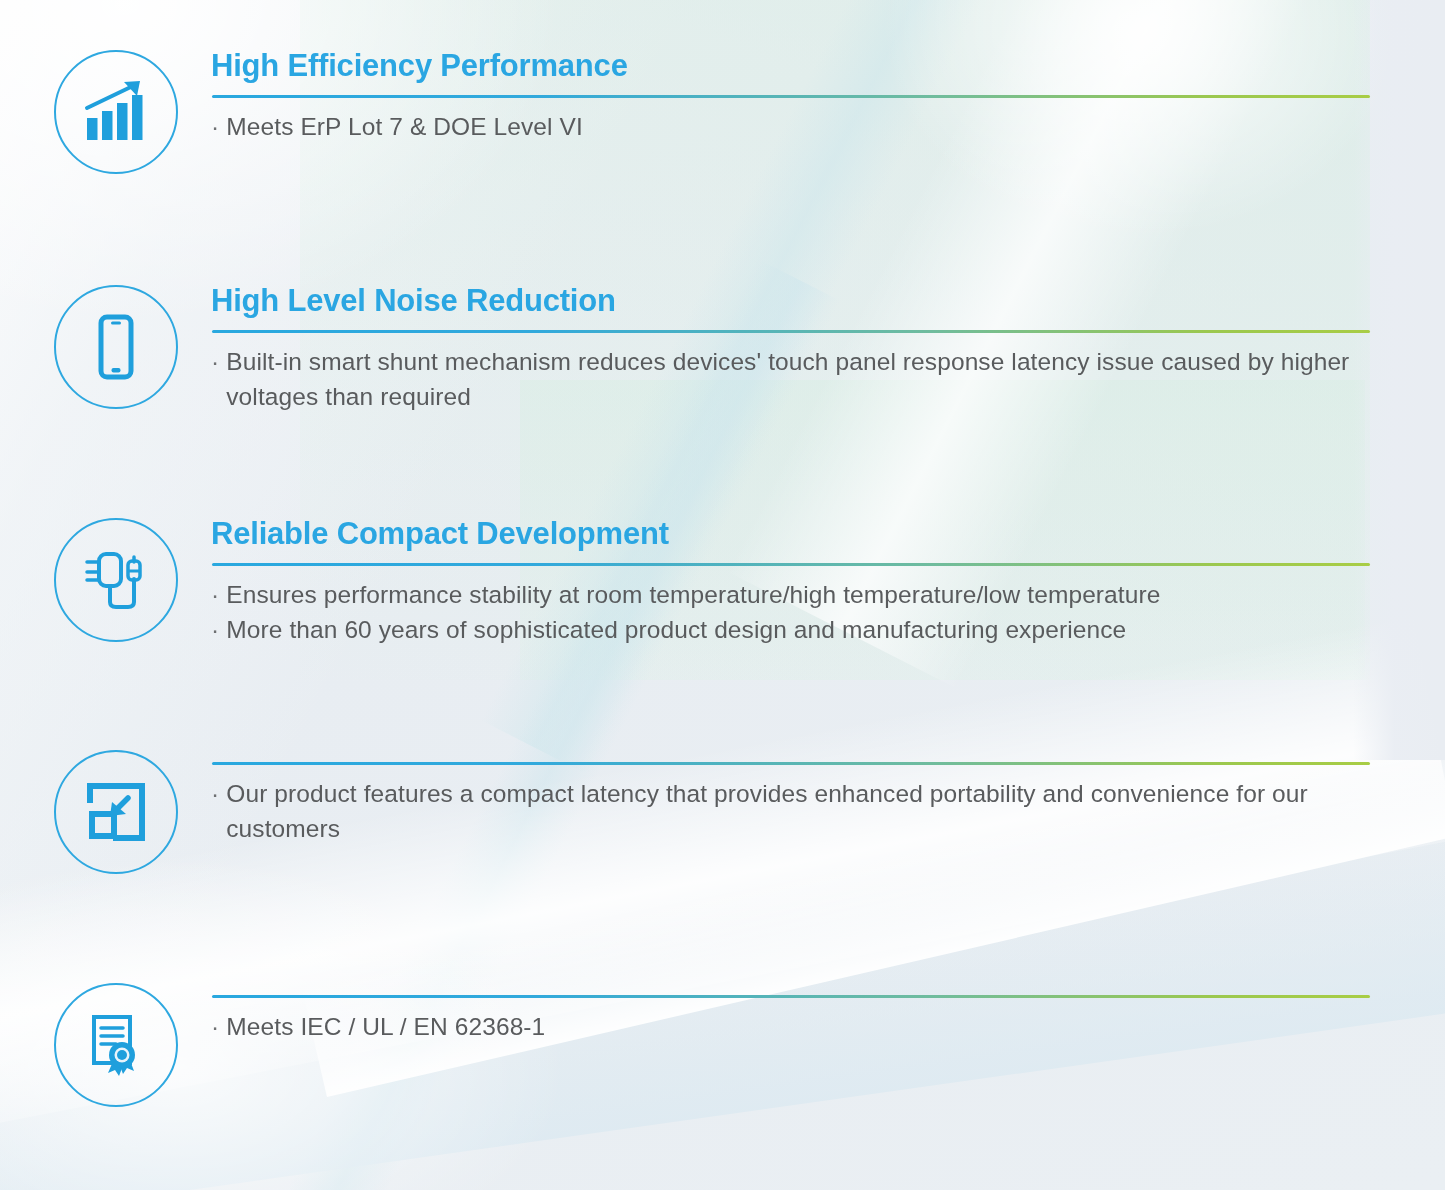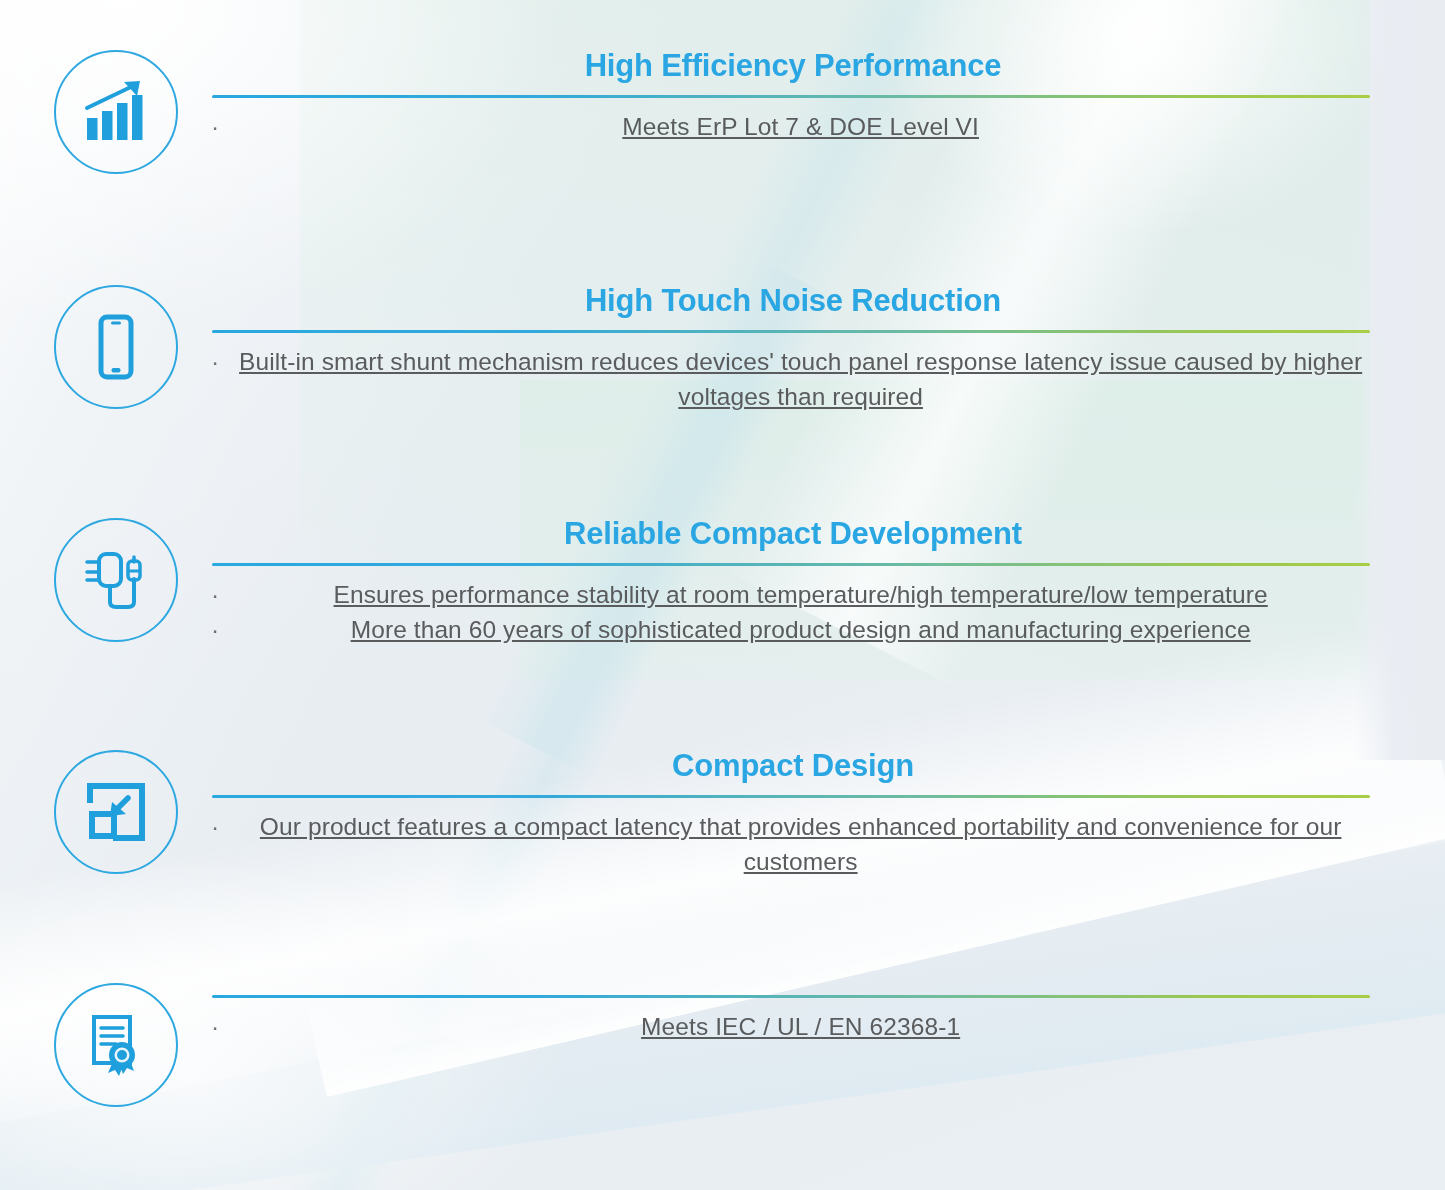--- a/index.html
+++ b/index.html
@@ -105,21 +105,20 @@
   .edge-right {
     position: absolute;
     right: 0; top: 0; width: 92px; height: 760px;
     background: linear-gradient(90deg, rgba(233,237,243,0.0), rgba(233,237,243,0.95) 45%, #e9edf2);
   }
 
   
   .features {
     position: absolute;
     inset: 0;
-    text-align: center;
   }
   .feature {
     position: absolute;
     left: 0;
     width: 1445px;
   }
   .icon-wrap {
     position: absolute;
     left: 54px;
     width: 124px;
@@ -172,21 +171,20 @@
     display: flex;
     align-items: flex-start;
   }
   .f-bullet {
     flex: 0 0 auto;
     margin-right: 7px;
     color: #6e7072;
   }
   .f-text {
     flex: 1 1 auto;
-    text-decoration: underline;
   }
 </style>
 </head>
 <body>
 
 <div id="page">
 
   <div class="bg-layer bg-base"></div>
   <div class="bg-greenpanel"></div>
   <div class="bg-greenpanel2"></div>
@@ -230,21 +228,21 @@
     <div class="feature" style="top:285px">
       <div class="icon-wrap">
         <div class="icon-ring"></div>
         <svg class="icon-glyph" viewBox="0 0 68 68">
           <rect x="19" y="4" width="30" height="60" rx="6" ry="6" fill="none" stroke="#1f9fdc" stroke-width="5"></rect>
           <rect x="29" y="8.5" width="10" height="3" rx="1.5" fill="#1f9fdc"></rect>
           <rect x="29.5" y="55" width="9" height="4.5" rx="2" fill="#1f9fdc"></rect>
         </svg>
       </div>
       <div class="body-col">
-        <div class="f-title">High Touch Noise Reduction</div>
+        <div class="f-title">High Level Noise Reduction</div>
         <div class="f-rule"></div>
         <div class="f-lines">
           <div class="f-line">
             <span class="f-bullet">·</span>
             <span class="f-text">Built-in smart shunt mechanism reduces devices' touch panel response latency issue caused by higher voltages than required</span>
           </div>
         </div>
       </div>
     </div>
 
@@ -281,21 +279,20 @@
         <div class="icon-ring"></div>
         <svg class="icon-glyph" viewBox="0 0 68 68">
           <path d="M8 22 L8 8 L60 8 L60 60 L34 60" fill="none" stroke="#1f9fdc" stroke-width="6" stroke-linecap="square"></path>
           <path d="M60 34 L60 60 L34 60" fill="none" stroke="#1f9fdc" stroke-width="6"></path>
           <rect x="10" y="36" width="22" height="22" fill="none" stroke="#1f9fdc" stroke-width="6"></rect>
           <path d="M46 20 L30 36" stroke="#1f9fdc" stroke-width="5.5" stroke-linecap="round"></path>
           <path d="M28 38 L44 36 L30 24 Z" fill="#1f9fdc"></path>
         </svg>
       </div>
       <div class="body-col">
-        <div class="f-title">Compact Design</div>
         <div class="f-rule"></div>
         <div class="f-lines">
           <div class="f-line">
             <span class="f-bullet">·</span>
             <span class="f-text">Our product features a compact latency that provides enhanced portability and convenience for our customers</span>
           </div>
         </div>
       </div>
     </div>
 

